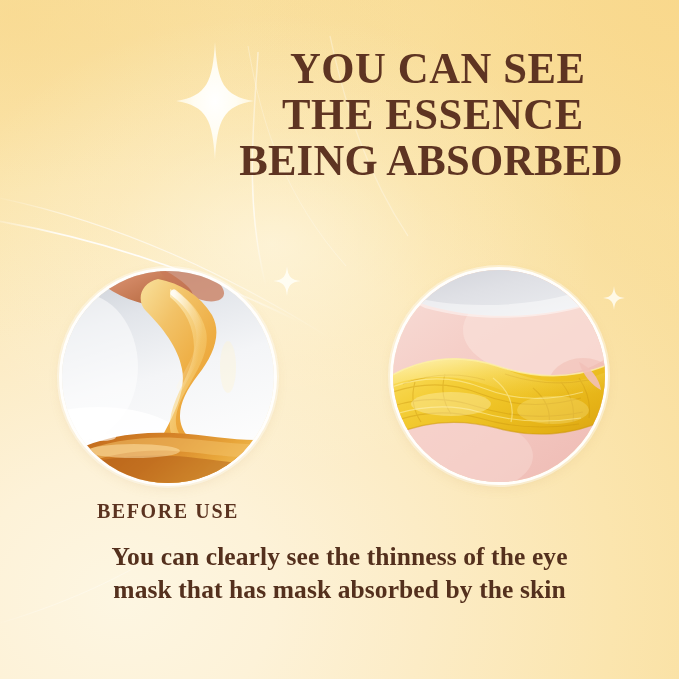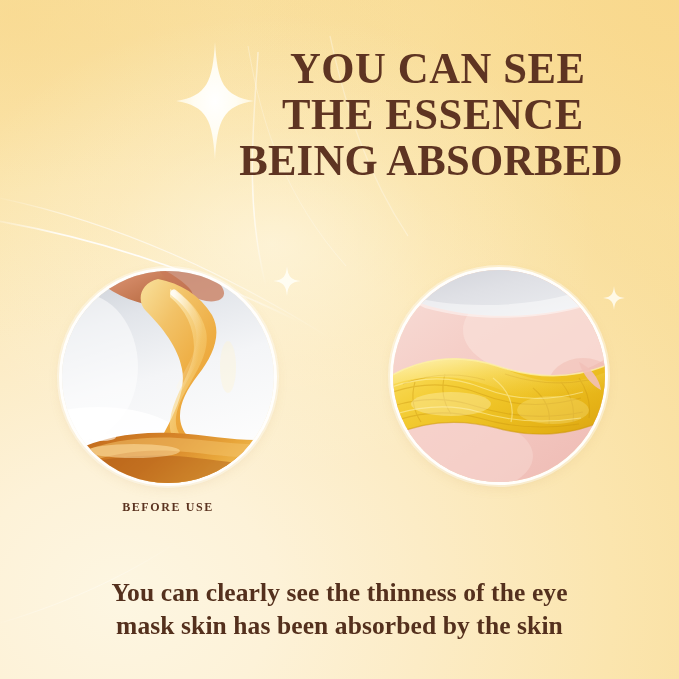--- a/index.html
+++ b/index.html
@@ -119,31 +119,31 @@
 
   
   .use-label {
     position: absolute;
     top: 500px;
     width: 212px;
     text-align: center;
     color: #5b3320;
     font-family: "Liberation Serif", "DejaVu Serif", serif;
     font-weight: 700;
-    font-size: 12px;
+    font-size: 20px;
     letter-spacing: 1.6px;
   }
   #label-before { left: 62px; }
   #label-after  { left: 393px; }
 
   
   .bottom-caption {
     position: absolute;
     left: 28px;
-    top: 576px;
+    top: 540px;
     width: 623px;
     text-align: center;
     color: #54301d;
     font-family: "Liberation Serif", "DejaVu Serif", serif;
     font-weight: 700;
     font-size: 25.5px;
     line-height: 33px;
     letter-spacing: 0.1px;
   }
   .bottom-caption .cap-line { display: block; white-space: nowrap; }
@@ -384,16 +384,16 @@
       <path d="M -6 168 C 26 152 64 148 104 158 C 140 168 178 166 212 150" fill="none" stroke="#d09a12" stroke-width="1.4" opacity="0.55"></path>
 
       <path d="M 186 92 C 198 98 206 108 208 120 C 200 116 190 106 186 92 Z" fill="#f2c0b8" opacity="0.9"></path>
     </svg>
   </div>
 
   <div class="use-label" id="label-before">BEFORE USE</div>
 
   <div class="bottom-caption">
     <span class="cap-line">You can clearly see the thinness of the eye</span>
-    <span class="cap-line">mask skin has been absorbed by the skin</span>
+    <span class="cap-line">mask that has mask absorbed by the skin</span>
   </div>
 
 </div>
 
 </body></html>

